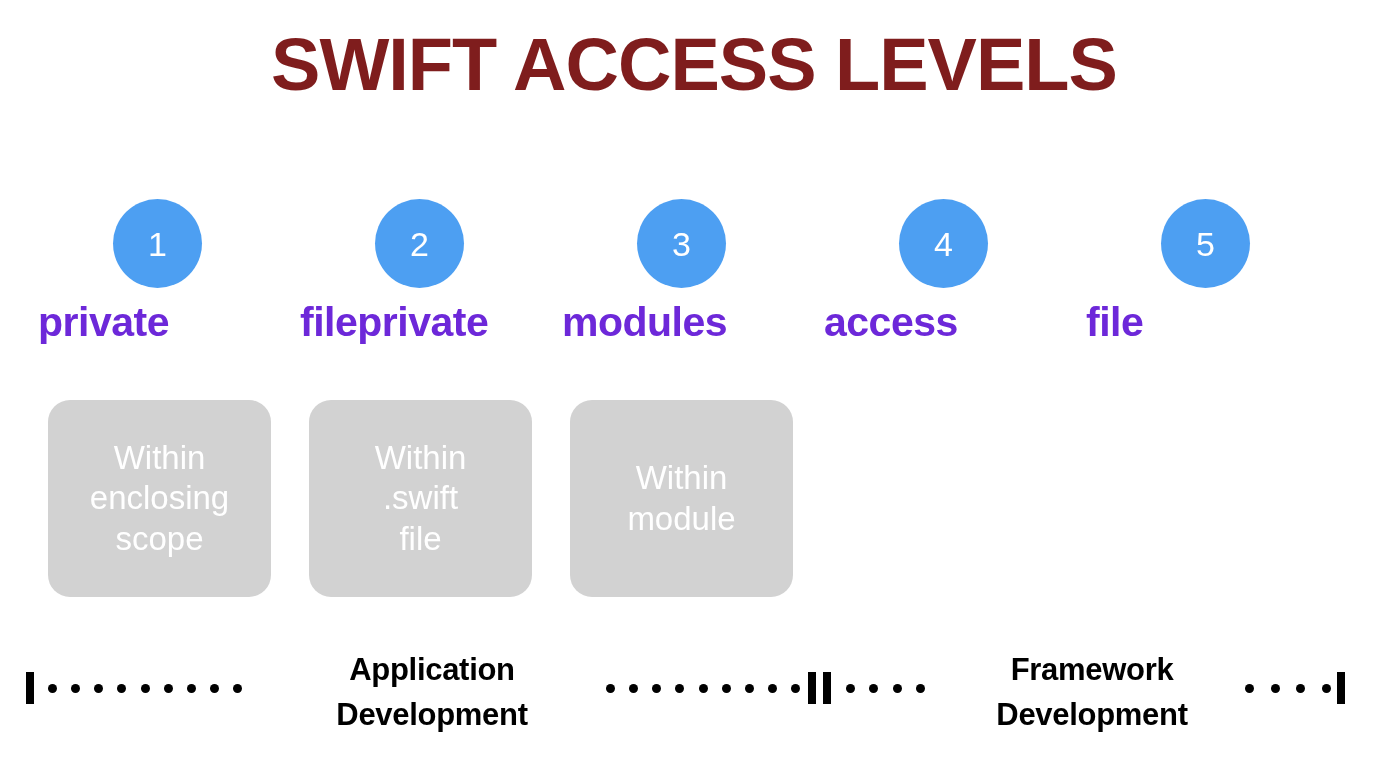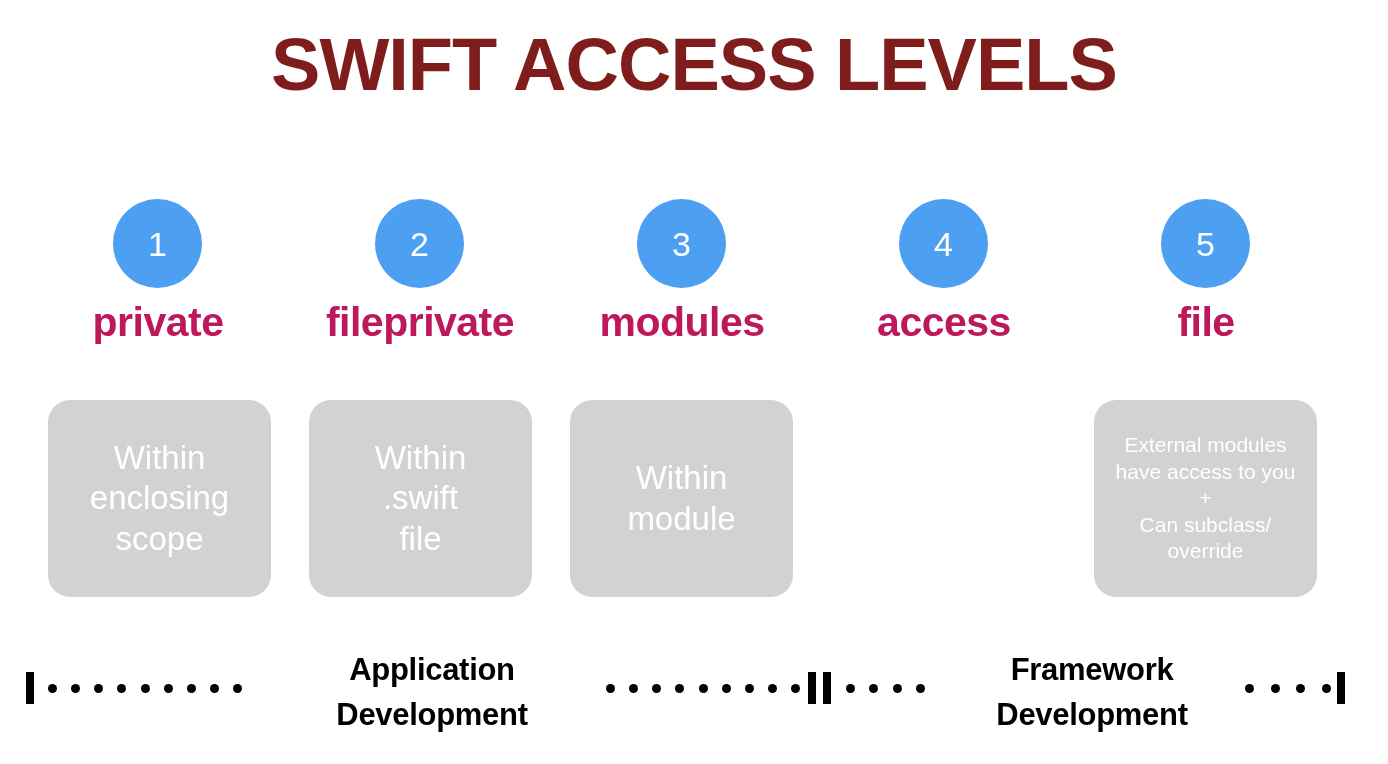--- a/index.html
+++ b/index.html
@@ -55,24 +55,24 @@
     display: flex;
     align-items: center;
     justify-content: center;
     line-height: 1;
   }
 
   .level-label {
     position: absolute;
     top: 300px;
     width: 240px;
-    text-align: center;
+    text-align: left;
     font-size: 41px;
     font-weight: bold;
-    color: #be185d;
+    color: #6d28d9;
     line-height: 1.1;
     white-space: nowrap;
     letter-spacing: -0.5px;
   }
 
   .desc-box {
     position: absolute;
     top: 400px;
     height: 197px;
     background: #d2d2d2;
@@ -205,20 +205,13 @@
     </div>
     <div class="desc-box" style="left: 309px; width: 223px; background: rgb(210, 210, 210);">
       <div class="desc-text">Within
 .swift
 file</div>
     </div>
     <div class="desc-box" style="left: 570px; width: 223px; background: rgb(210, 210, 210);">
       <div class="desc-text">Within
 module</div>
     </div>
-    <div class="desc-box" style="left: 1094px; width: 223px; background: rgb(210, 210, 210);">
-      <div class="desc-text small">External modules
-have access to you
-+
-Can subclass/
-override</div>
-    </div>
   </div>
 
 </body></html>

